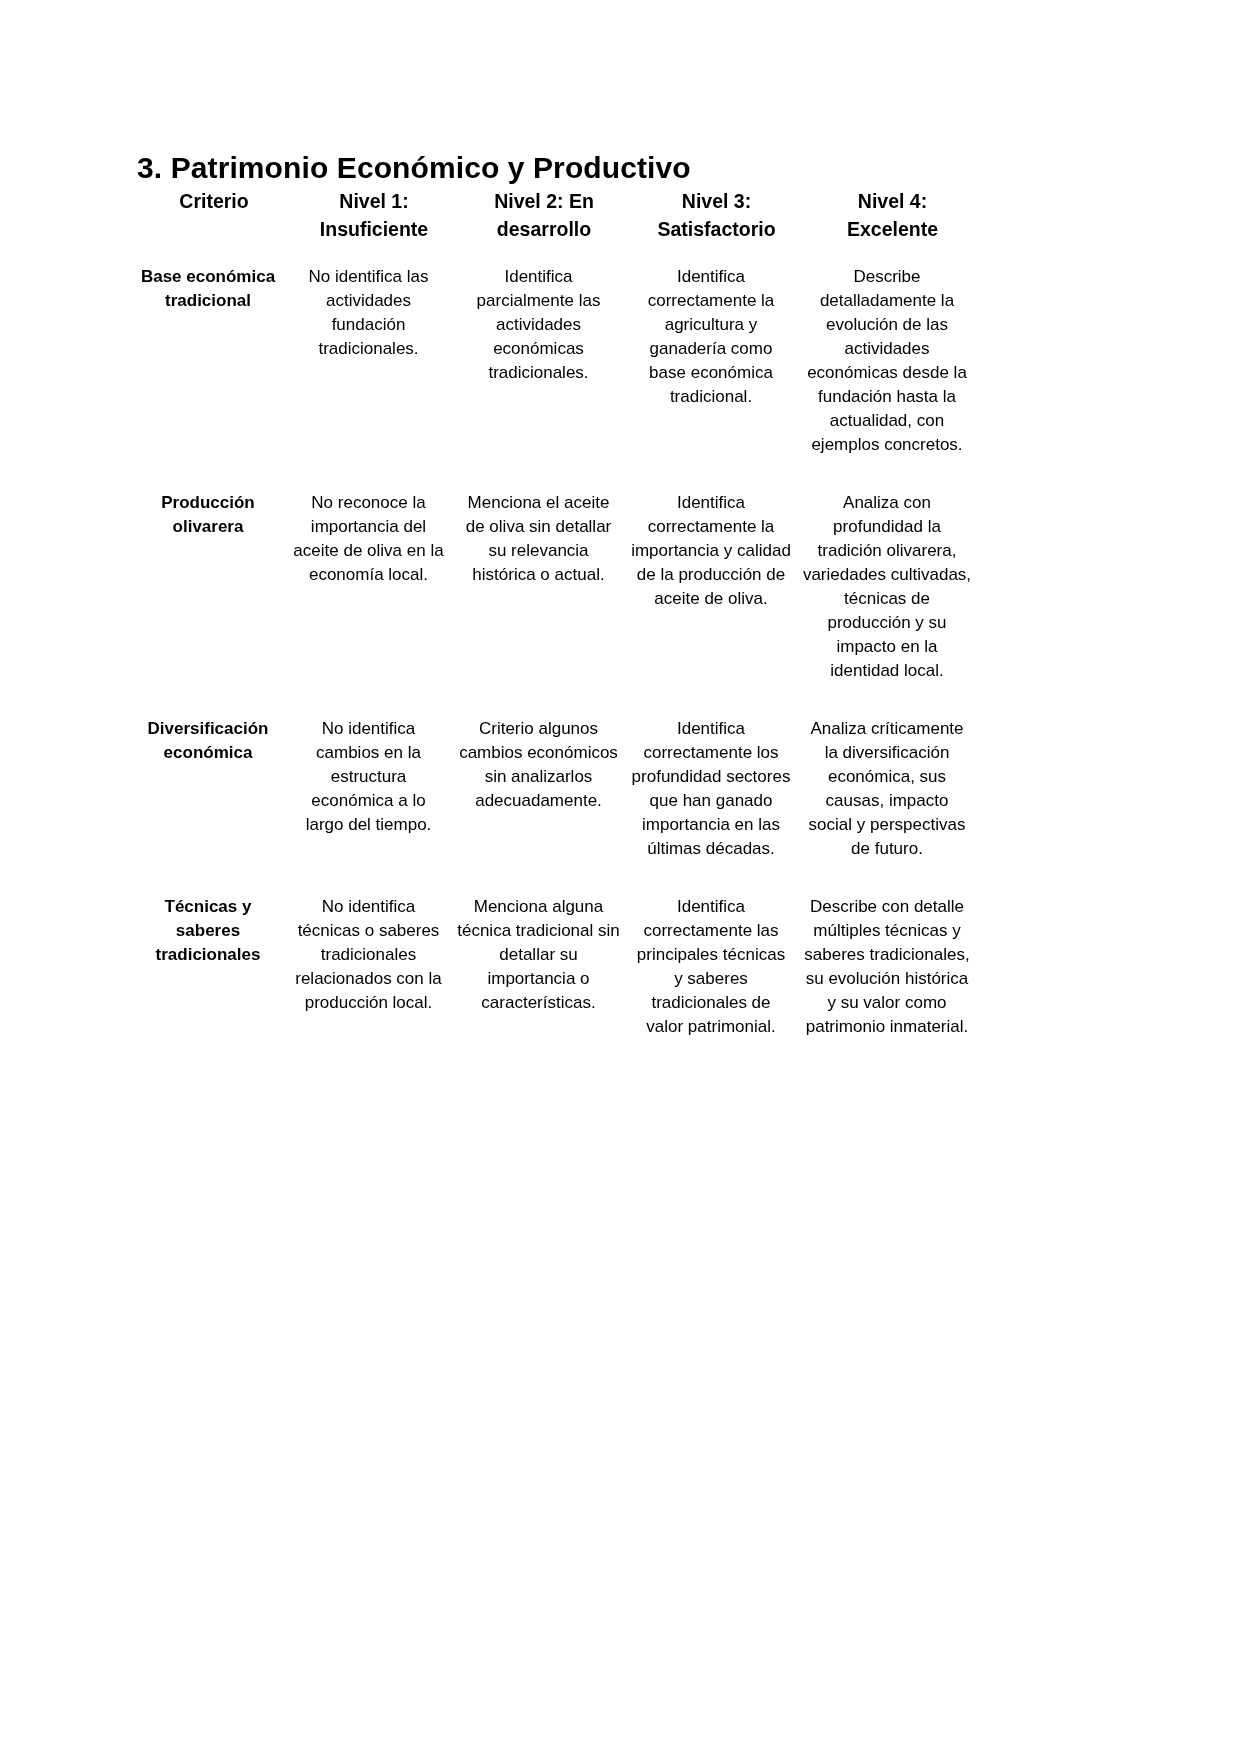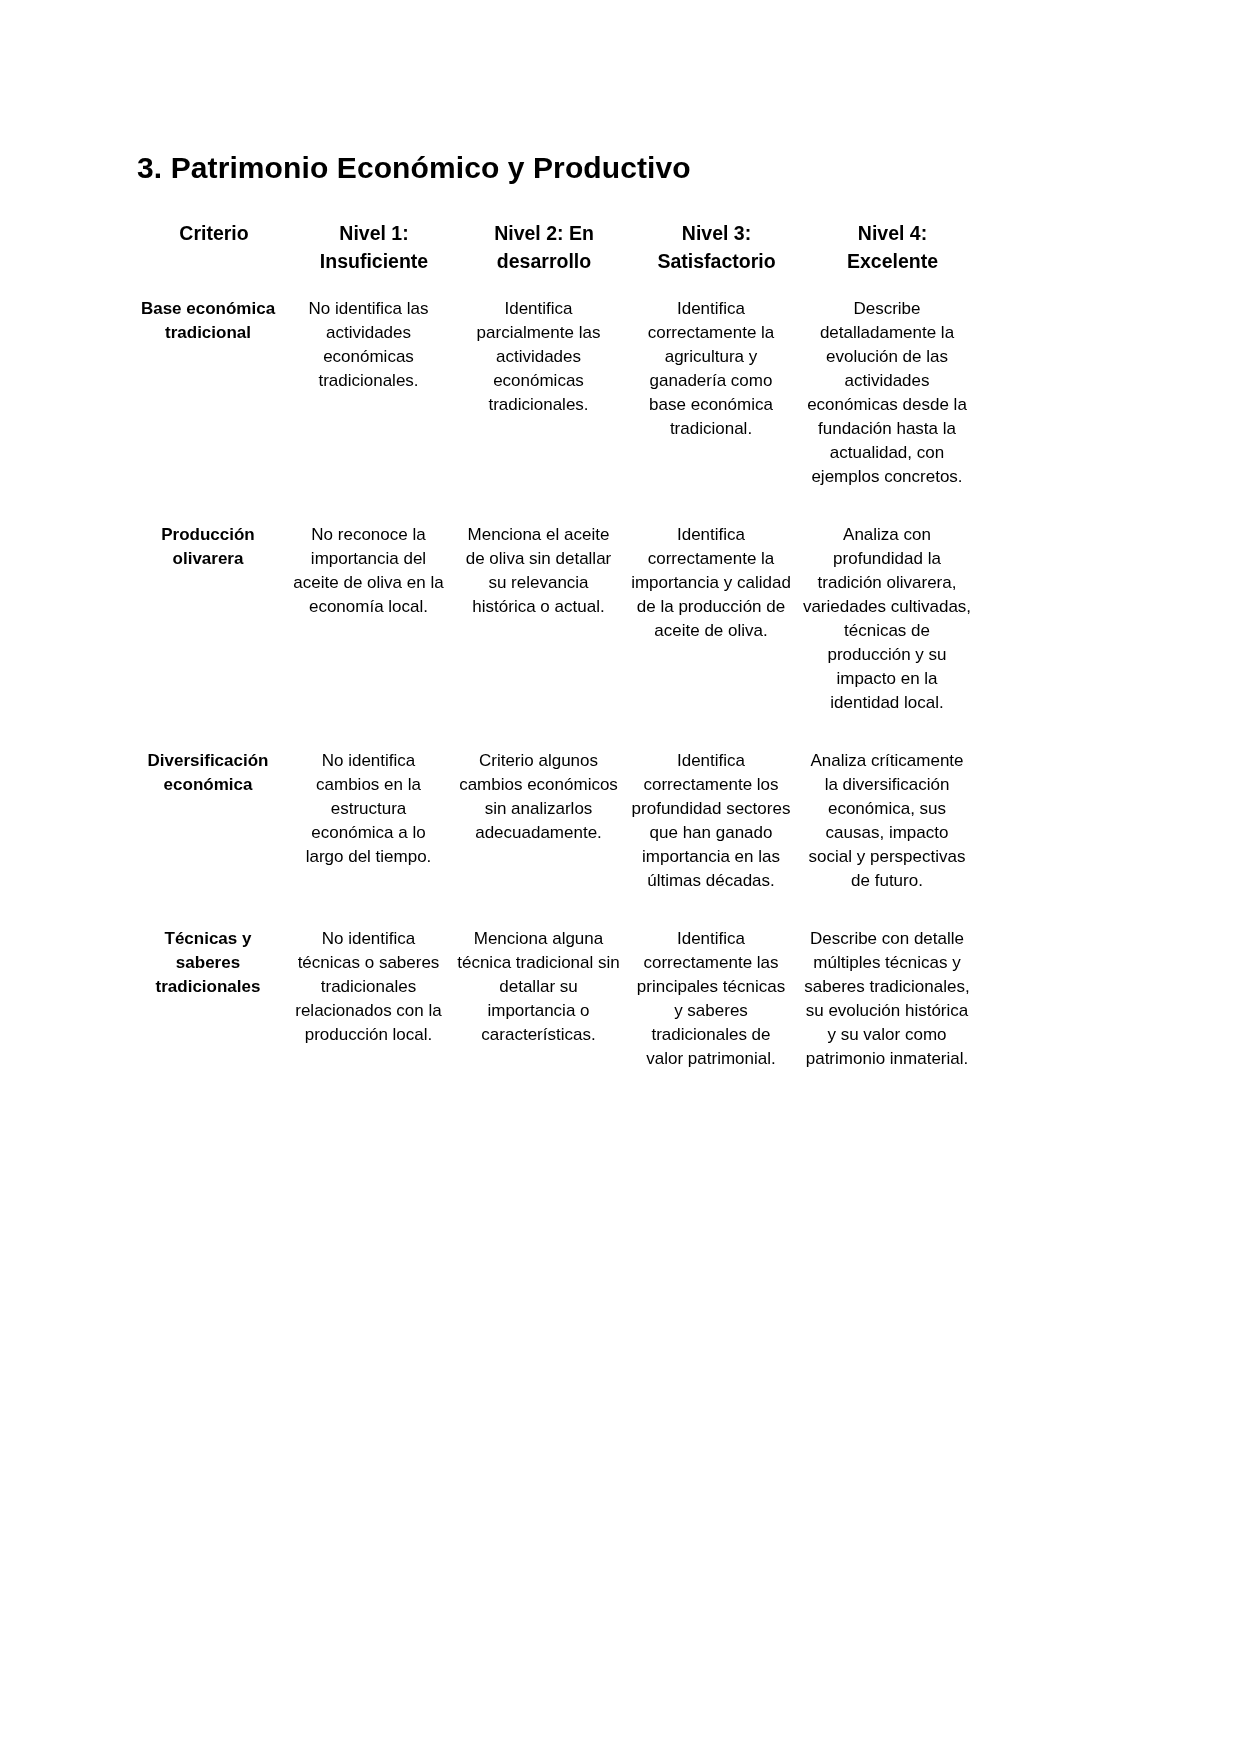--- a/index.html
+++ b/index.html
@@ -33,21 +33,20 @@
     line-height: 1.2;
     white-space: nowrap;
   }
   .rubric {
     position: absolute;
     left: 137px;
     top: 188px;
     width: 846px;
     border-collapse: collapse;
     table-layout: fixed;
-    margin-top: 32px;
   }
   .rubric col.c-criterio { width: 154px; }
   .rubric col.c-n1 { width: 166px; }
   .rubric col.c-n2 { width: 174px; }
   .rubric col.c-n3 { width: 171px; }
   .rubric col.c-n4 { width: 181px; }
 
   .rubric th, .rubric td {
     vertical-align: top;
     padding: 0;
@@ -110,21 +109,21 @@
         <th>Nivel 4: Excelente</th>
       </tr>
     </thead>
     <tbody>
 
       <tr>
         <td class="criterion">
             <span class="cell-text">Base económica tradicional</span>
           </td>
         <td>
-            <span class="cell-text">No identifica las actividades económicas tradicionales.</span>
+            <span class="cell-text">No identifica las actividades fundación tradicionales.</span>
           </td>
         <td>
             <span class="cell-text">Identifica parcialmente las actividades económicas tradicionales.</span>
           </td>
         <td>
             <span class="cell-text">Identifica correctamente la agricultura y ganadería como base económica tradicional.</span>
           </td>
         <td>
             <span class="cell-text">Describe detalladamente la evolución de las actividades económicas desde la fundación hasta la actualidad, con ejemplos concretos.</span>
           </td>

